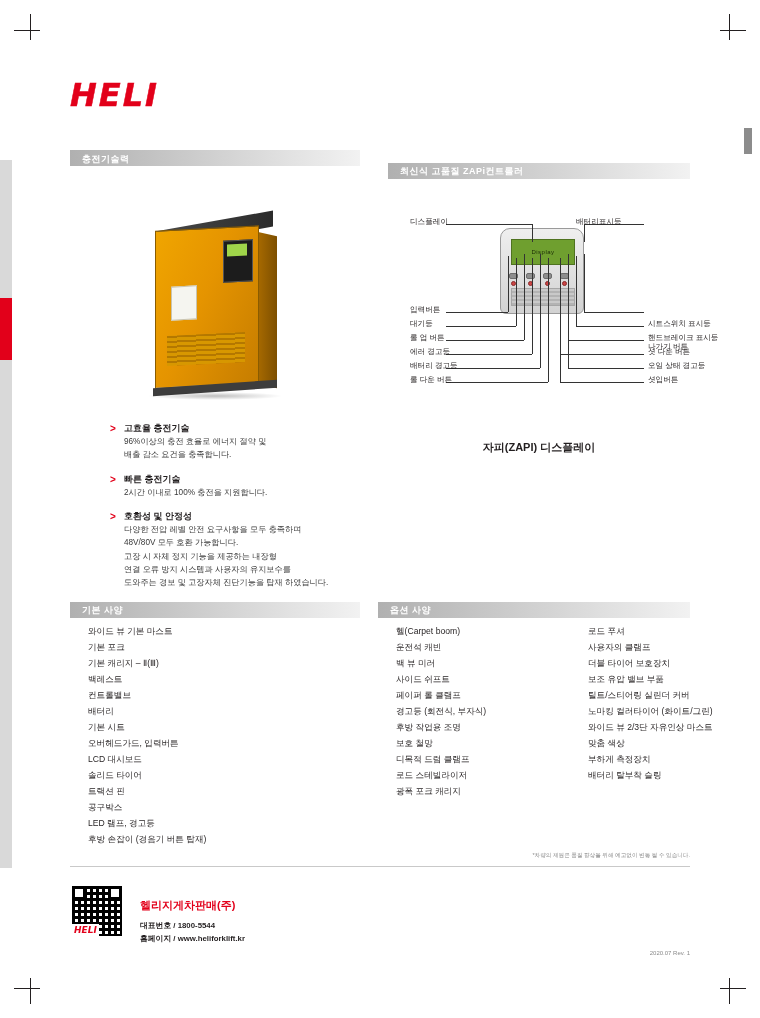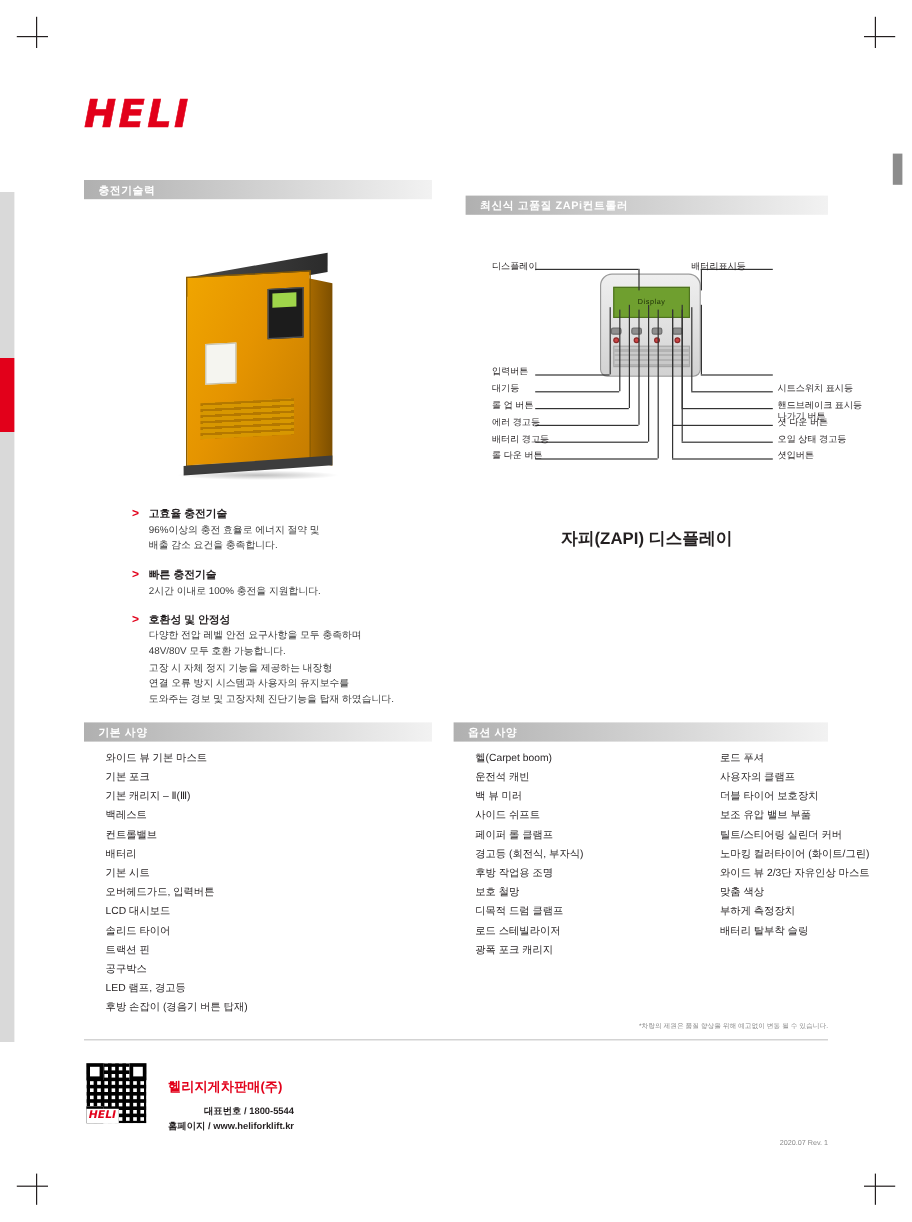--- a/index.html
+++ b/index.html
@@ -170,28 +170,28 @@
   .lead { position: absolute; background: #333; }
   .lead.h { height: 1px; }
   .lead.v { width: 1px; }
 
   .zlabel {
     position: absolute; font-size: 7.6px; color: #231f20; white-space: nowrap;
   }
 
   .zapi-caption {
     position: absolute; left: 388px; top: 440px; width: 302px;
-    text-align: center; font-size: 14px; font-weight: 700; color: #231f20;
+    text-align: center; font-size: 11px; font-weight: 700; color: #231f20;
   }
 
   
   .spec-list { position: absolute; font-size: 8.6px; color: #231f20; line-height: 1.86; }
   #spec-standard { left: 88px;  top: 624px; width: 250px; }
   #spec-option   { left: 396px; top: 624px; width: 200px; }
-  #spec-option2  { left: 600px; top: 624px; width: 150px; }
+  #spec-option2  { left: 588px; top: 624px; width: 150px; }
 
   
   .footnote {
     position: absolute; right: 70px; top: 852px;
     font-size: 5.6px; color: #8a8a8a; text-align: right;
   }
   .rule {
     position: absolute; left: 70px; top: 866px; width: 620px; height: 1px;
     background: #c9c9c9;
   }
@@ -215,21 +215,21 @@
   .qr-mask-a { left: 72px; top: 886px; width: 14px; height: 14px; }
   .qr-mask-b { left: 108px; top: 886px; width: 14px; height: 14px; }
   .qr-mask-c { left: 72px; top: 922px; width: 14px; height: 14px; }
   .qr-heli {
     position: absolute; left: 72px; top: 924px;
     font-family: "DejaVu Sans", sans-serif; font-weight: 700; font-style: italic;
     font-size: 9px; color: #e2001a; background: #fff; padding: 1px 2px;
   }
   .footer-text { position: absolute; left: 140px; top: 898px; }
   .f-company { font-size: 11px; font-weight: 700; color: #e2001a; margin-bottom: 6px; }
-  .f-line { font-size: 7.8px; font-weight: 700; color: #231f20; line-height: 1.7; text-align: right; }
+  .f-line { font-size: 7.8px; font-weight: 700; color: #231f20; line-height: 1.7; }
   .rev {
     position: absolute; right: 70px; top: 950px;
     font-size: 6px; color: #8a8a8a;
   }
 </style>
 </head>
 <body>
 
 <div class="page">
 

